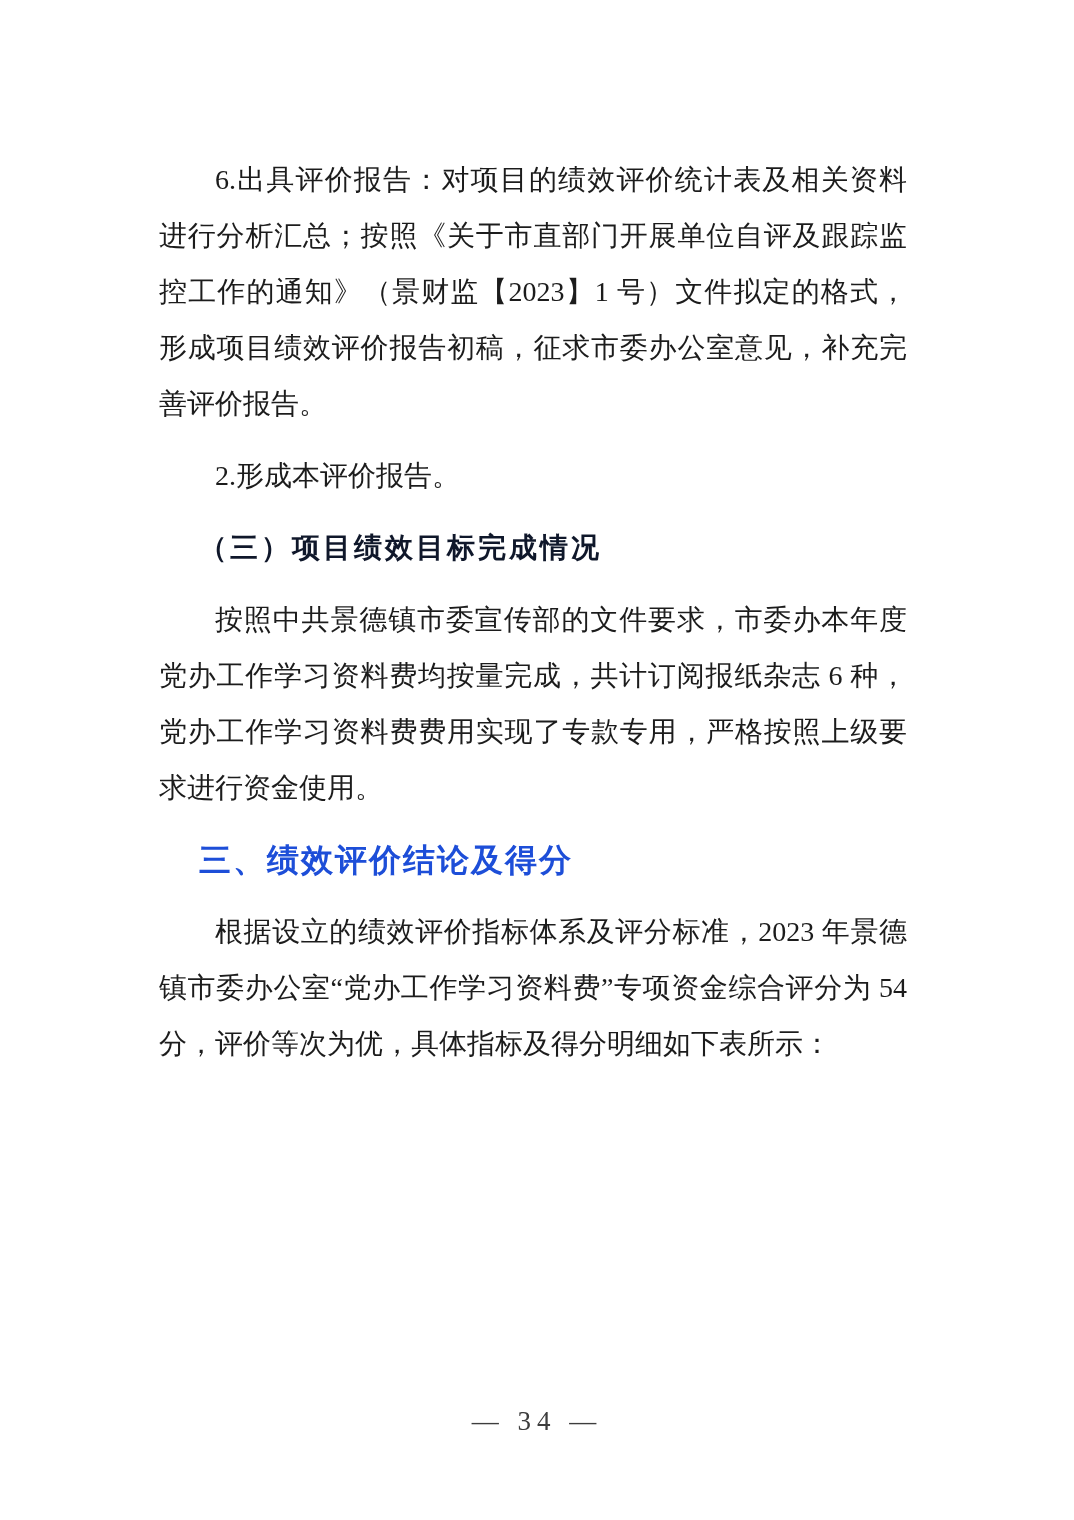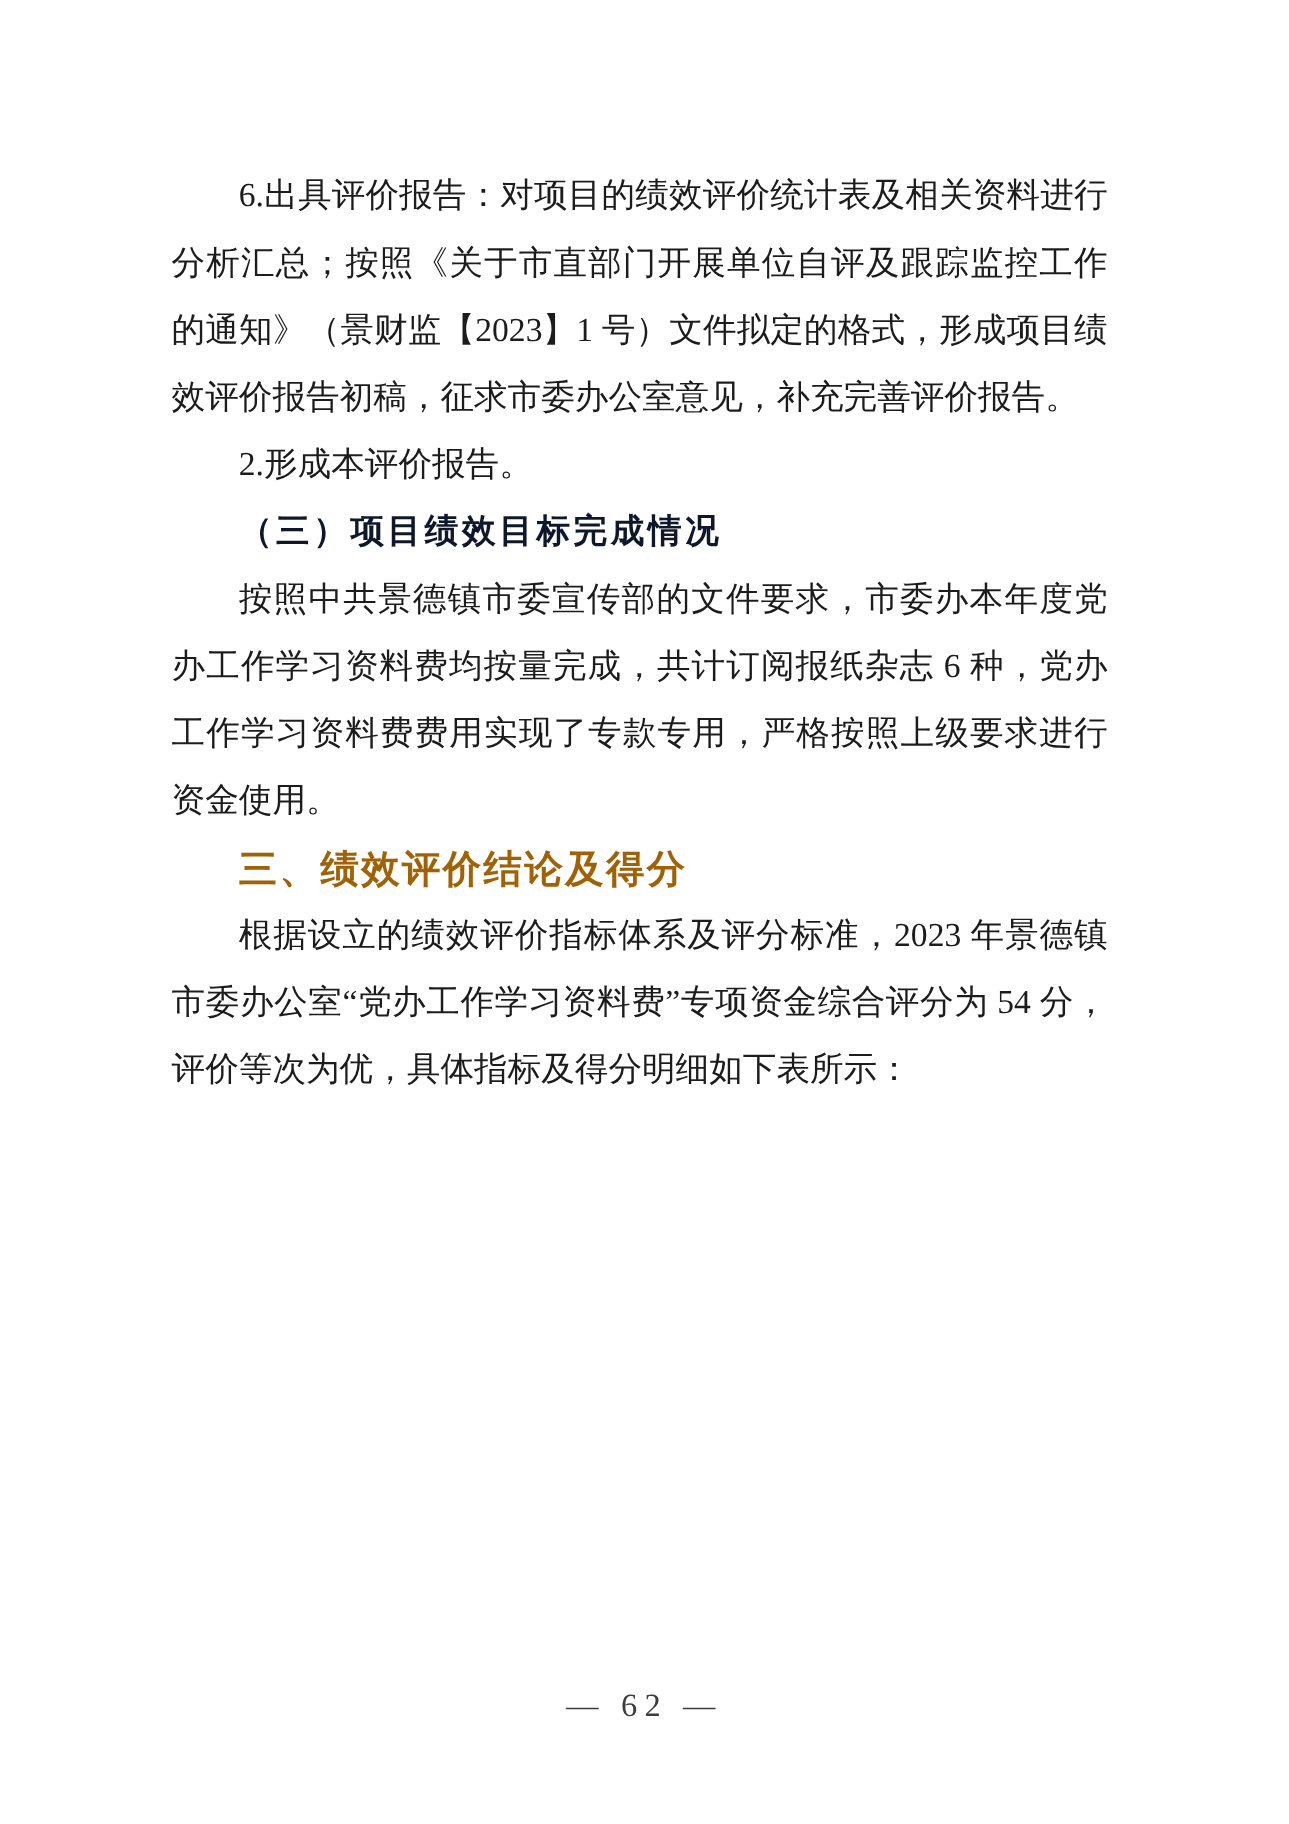--- a/index.html
+++ b/index.html
@@ -26,38 +26,38 @@
     width: 780px;
   }
   .para {
     font-family: "Liberation Serif", "DejaVu Serif", serif;
     font-size: 28px;
     line-height: 56px;
     color: #1c1c1c;
     text-align: justify;
     text-justify: inter-ideograph;
     text-indent: 2em;
-    margin: 0;
+    margin: 16px;
     font-weight: 400;
   }
   .h-kai {
     font-family: "Liberation Serif", "DejaVu Serif", serif;
     font-size: 28px;
     line-height: 56px;
     color: #0f172a;
     font-weight: 700;
     text-indent: 2em;
     letter-spacing: 3px;
     margin: 0;
   }
   .h-hei {
     font-family: "Liberation Sans", "DejaVu Sans", sans-serif;
     font-size: 32px;
     line-height: 56px;
-    color: #a16207;
+    color: #1d4ed8;
     font-weight: 700;
     text-indent: 1.75em;
     letter-spacing: 2px;
     margin: 0;
   }
   .footer {
     position: absolute;
     left: 0;
     top: 1406px;
     width: 100%;
@@ -74,14 +74,14 @@
 <div class="page">
   <div class="content">
     <p class="para">6.出具评价报告：对项目的绩效评价统计表及相关资料进行分析汇总；按照《关于市直部门开展单位自评及跟踪监控工作的通知》（景财监【2023】1 号）文件拟定的格式，形成项目绩效评价报告初稿，征求市委办公室意见，补充完善评价报告。</p>
     <p class="para">2.形成本评价报告。</p>
     <h3 class="h-kai">（三）项目绩效目标完成情况</h3>
     <p class="para">按照中共景德镇市委宣传部的文件要求，市委办本年度党办工作学习资料费均按量完成，共计订阅报纸杂志 6 种，党办工作学习资料费费用实现了专款专用，严格按照上级要求进行资金使用。</p>
     <h2 class="h-hei">三、绩效评价结论及得分</h2>
     <p class="para">根据设立的绩效评价指标体系及评分标准，2023 年景德镇市委办公室“党办工作学习资料费”专项资金综合评分为 54 分，评价等次为优，具体指标及得分明细如下表所示：</p>
   </div>
 
-  <div class="footer">— 62 —</div>
+  <div class="footer">— 34 —</div>
 </div>
 
 </body></html>

